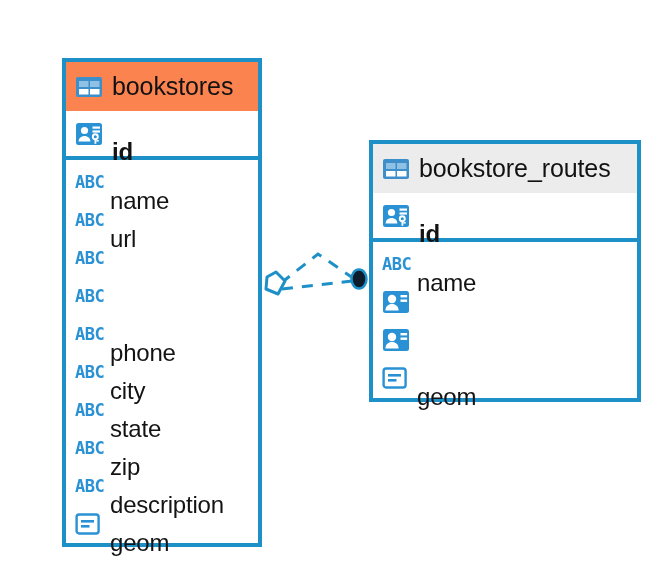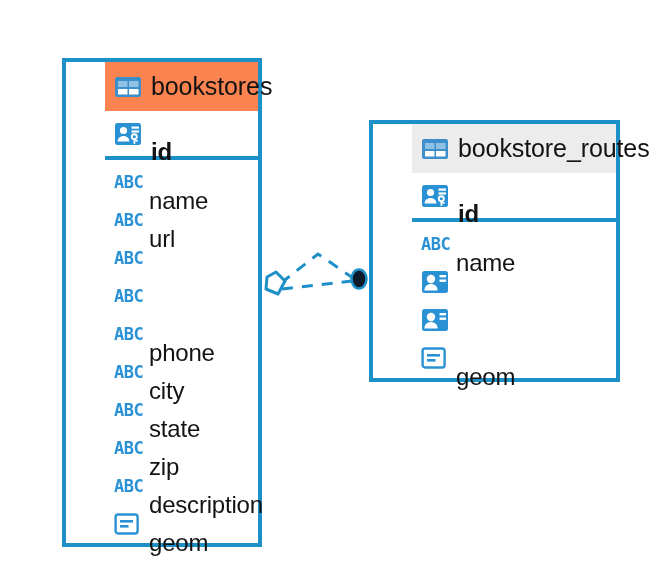--- a/index.html
+++ b/index.html
@@ -21,21 +21,20 @@
     width: 654px;
     height: 570px;
   }
 
   
   .entity {
     position: absolute;
     box-sizing: border-box;
     border: 4px solid #1e90c8;
     background: #ffffff;
-    padding-left: 39px;
   }
 
   .entity-header {
     display: flex;
     align-items: center;
     box-sizing: border-box;
     height: 49px;
     padding: 0 10px 0 9px;
     gap: 9px;
   }
@@ -208,21 +207,21 @@
           <rect x="1.6" y="2.5" width="22" height="19" rx="2.5" fill="none" stroke="#2a92d4" stroke-width="2.4"></rect>
           <rect x="6" y="8" width="13" height="2.6" fill="#2a92d4"></rect>
           <rect x="6" y="13" width="8.5" height="2.6" fill="#2a92d4"></rect>
         </svg>
         <span class="field-name">geom</span>
       </div>
 
     </div>
   </div>
 
-  <div class="entity" id="entity-1" style="left: 369px; top: 120px; width: 251px; height: 262px;">
+  <div class="entity" id="entity-1" style="left: 369px; top: 140px; width: 272px; height: 262px;">
 
     <div class="entity-header plain">
       <svg class="ico" width="28" height="24" viewBox="0 0 28 24">
         <rect x="1" y="2" width="26" height="20" rx="2" fill="#3d8fcb"></rect>
         <rect x="4" y="6" width="9.5" height="6" fill="#8ec1e4"></rect>
         <rect x="15" y="6" width="9.5" height="6" fill="#8ec1e4"></rect>
         <rect x="4" y="14" width="9.5" height="5.5" fill="#ffffff"></rect>
         <rect x="15" y="14" width="9.5" height="5.5" fill="#ffffff"></rect>
       </svg>
       <span class="entity-title">bookstore_routes</span>

